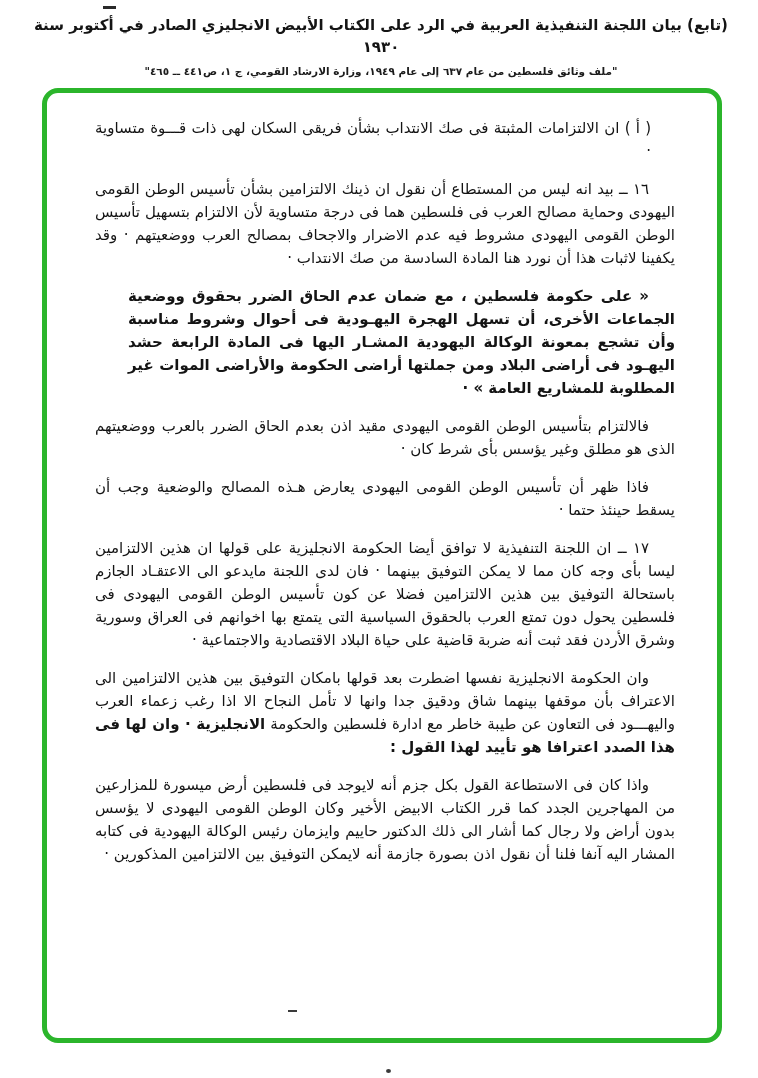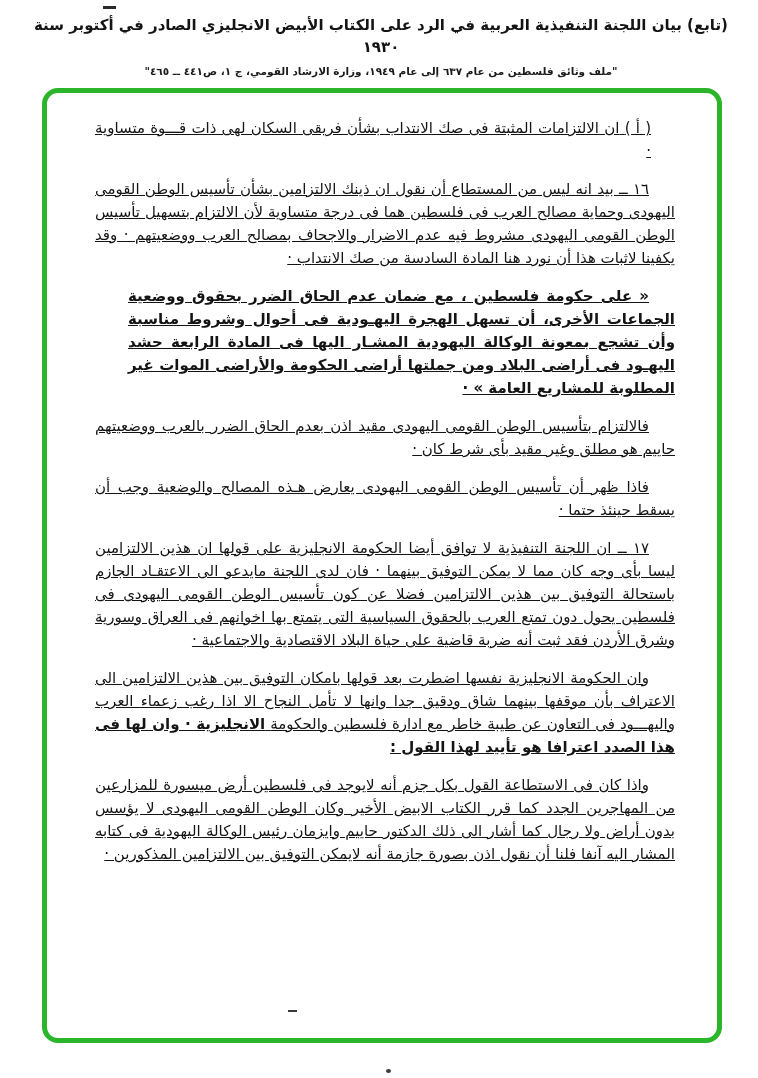--- a/index.html
+++ b/index.html
@@ -61,21 +61,20 @@
 
   
   .frame {
     position: absolute;
     left: 42px; top: 88px;
     width: 680px; height: 955px;
     box-sizing: border-box;
     border: 5px solid #2bb52b;
     border-radius: 16px;
     background: #ffffff;
-    text-decoration: underline;
   }
   .content {
     direction: rtl;
     text-align: justify;
     padding: 24px 42px 0 48px;
     font-size: 15px;
     line-height: 23px;
   }
   .block { margin: 0 0 15px 0; }
   .item  { margin: 0 24px 15px 0; }
@@ -97,21 +96,21 @@
 <div class="frame">
   <div class="content">
 
     <p class="block item"><span class="marker">( أ )</span> <span>ان الالتزامات المثبتة فى صك الانتداب بشأن فريقى السكان لهى ذات قـــوة متساوية ·</span></p>
 
 
     <p class="block para">١٦ ــ بيد انه ليس من المستطاع أن نقول ان ذينك الالتزامين بشأن تأسيس الوطن القومى اليهودى وحماية مصالح العرب فى فلسطين هما فى درجة متساوية لأن الالتزام بتسهيل تأسيس الوطن القومى اليهودى مشروط فيه عدم الاضرار والاجحاف بمصالح العرب ووضعيتهم · وقد يكفينا لاثبات هذا أن نورد هنا المادة السادسة من صك الانتداب ·</p>
 
     <p class="block quote">« على حكومة فلسطين ، مع ضمان عدم الحاق الضرر بحقوق ووضعية الجماعات الأخرى، أن تسهل الهجرة اليهـودية فى أحوال وشروط مناسبة وأن تشجع بمعونة الوكالة اليهودية المشـار اليها فى المادة الرابعة حشد اليهـود فى أراضى البلاد ومن جملتها أراضى الحكومة والأراضى الموات غير المطلوبة للمشاريع العامة » ·</p>
 
-    <p class="block para">فالالتزام بتأسيس الوطن القومى اليهودى مقيد اذن بعدم الحاق الضرر بالعرب ووضعيتهم حاييم هو مطلق وغير مقيد بأى شرط كان ·</p>
+    <p class="block para">فالالتزام بتأسيس الوطن القومى اليهودى مقيد اذن بعدم الحاق الضرر بالعرب ووضعيتهم الذى هو مطلق وغير يؤسس بأى شرط كان ·</p>
 
     <p class="block para">فاذا ظهر أن تأسيس الوطن القومى اليهودى يعارض هـذه المصالح والوضعية وجب أن يسقط حينئذ حتما ·</p>
 
     <p class="block para">١٧ ــ ان اللجنة التنفيذية لا توافق أيضا الحكومة الانجليزية على قولها ان هذين الالتزامين ليسا بأى وجه كان مما لا يمكن التوفيق بينهما · فان لدى اللجنة مايدعو الى الاعتقـاد الجازم باستحالة التوفيق بين هذين الالتزامين فضلا عن كون تأسيس الوطن القومى اليهودى فى فلسطين يحول دون تمتع العرب بالحقوق السياسية التى يتمتع بها اخوانهم فى العراق وسورية وشرق الأردن فقد ثبت أنه ضربة قاضية على حياة البلاد الاقتصادية والاجتماعية ·</p>
 
     <p class="block para"><span>وان الحكومة الانجليزية نفسها اضطرت بعد قولها بامكان التوفيق بين هذين الالتزامين الى الاعتراف بأن موقفها بينهما شاق ودقيق جدا وانها لا تأمل النجاح الا اذا رغب زعماء العرب واليهـــود فى التعاون عن طيبة خاطر مع ادارة فلسطين والحكومة</span> <span class="bold-ending">الانجليزية · وان لها فى هذا الصدد اعترافا هو تأييد لهذا القول :</span></p>
 
     <p class="block para">واذا كان فى الاستطاعة القول بكل جزم أنه لايوجد فى فلسطين أرض ميسورة للمزارعين من المهاجرين الجدد كما قرر الكتاب الابيض الأخير وكان الوطن القومى اليهودى لا يؤسس بدون أراض ولا رجال كما أشار الى ذلك الدكتور حاييم وايزمان رئيس الوكالة اليهودية فى كتابه المشار اليه آنفا فلنا أن نقول اذن بصورة جازمة أنه لايمكن التوفيق بين الالتزامين المذكورين ·</p>
 
   </div>

